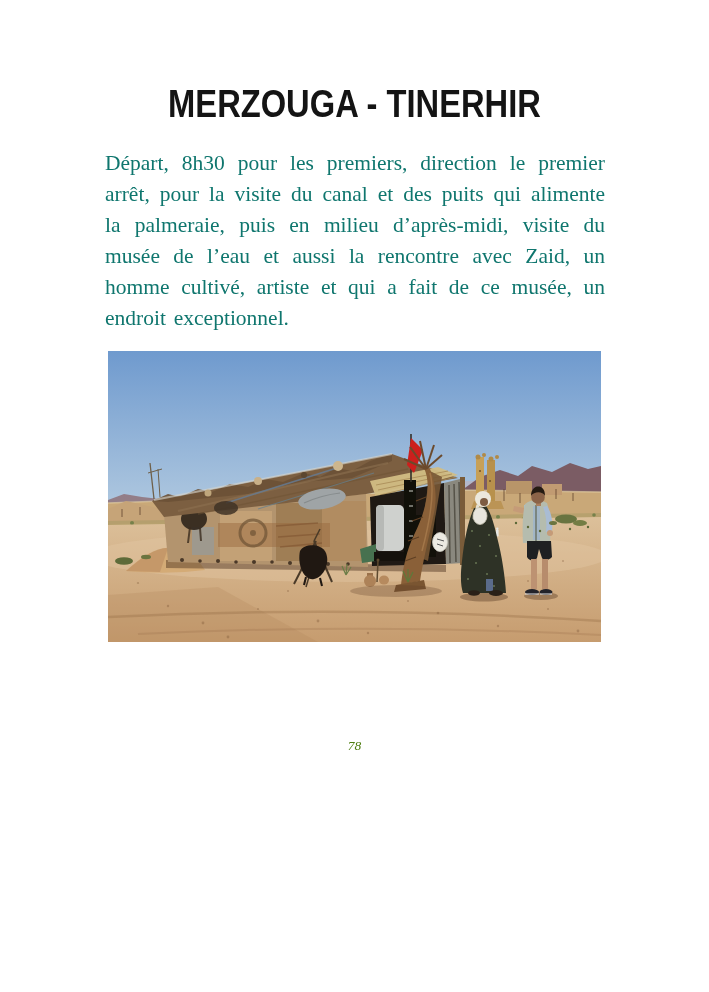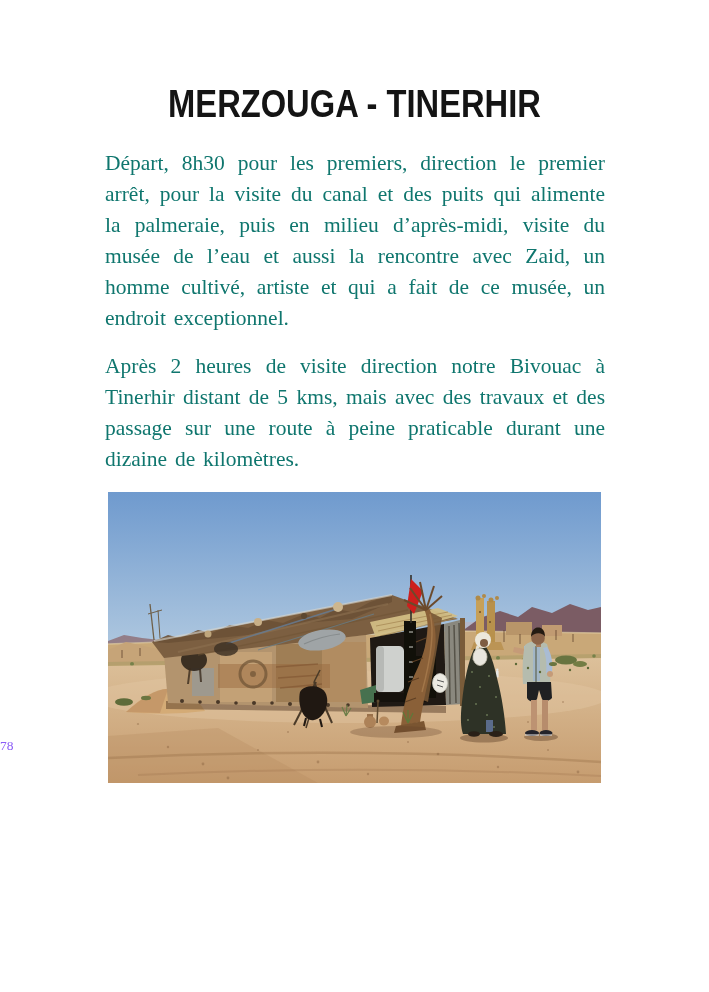--- a/index.html
+++ b/index.html
@@ -37,35 +37,35 @@
   figure.photo{
     margin:14px 0 0 108px;
     padding:0;
     width:493px;height:291px;
   }
   figure.photo svg{display:block;}
   .page-number{
     position:absolute;
     left:0;right:0;
     bottom:34px;
-    text-align:left;
+    text-align:center;
     font-size:13.5px;
-    color:#8b5cf6;
+    color:#4d7c0f;
+    font-style:italic;
   }
 </style>
 </head>
 <body>
 
 <div class="page">
 
   <h1 class="title">MERZOUGA - TINERHIR</h1>
 
   <div class="body-text">
     <p>Départ, 8h30 pour les premiers, direction le premier arrêt, pour la visite du canal et des puits qui alimente la palmeraie, puis en milieu d’après-midi, visite du musée de l’eau et aussi la rencontre avec Zaid, un homme cultivé, artiste et qui a fait de ce musée, un endroit exceptionnel.</p>
-    <p>Après 2 heures de visite direction notre Bivouac à Tinerhir distant de 5 kms, mais avec des travaux et des passage sur une route à peine praticable durant une dizaine de kilomètres.</p>
   </div>
 
   <figure class="photo">
     <svg viewBox="0 0 493 291" width="493" height="291" xmlns="http://www.w3.org/2000/svg">
       <defs>
         <linearGradient id="skyG" x1="0" y1="0" x2="0" y2="1">
           <stop offset="0" stop-color="#6f9ace"></stop>
           <stop offset="1" stop-color="#b9cfe2"></stop>
         </linearGradient>
         <linearGradient id="sandG" x1="0" y1="0" x2="0" y2="1">

